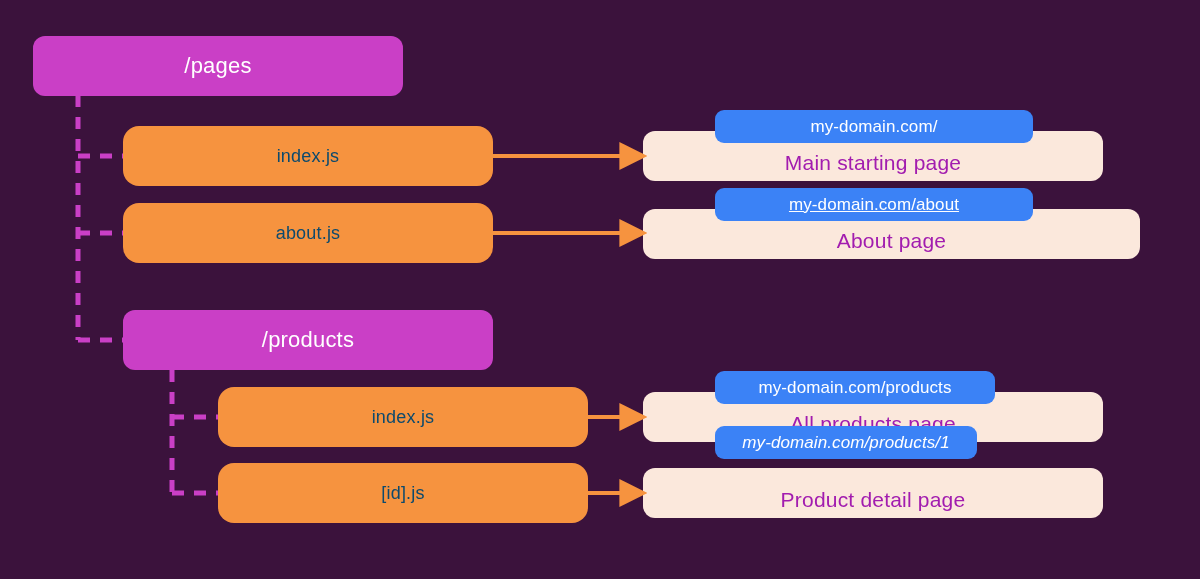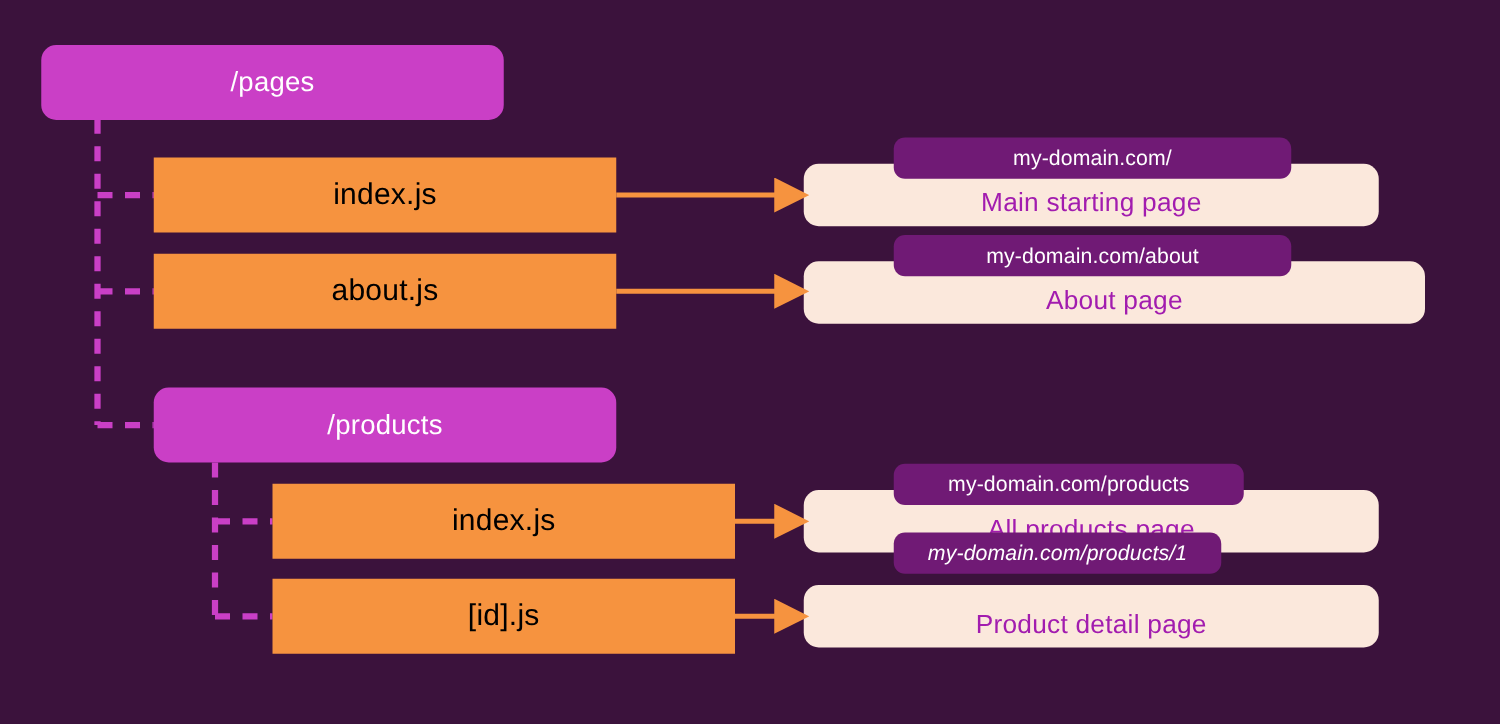--- a/index.html
+++ b/index.html
@@ -28,26 +28,26 @@
     font-size: 22px;
     letter-spacing: .2px;
     box-sizing: border-box;
     z-index: 4;
   }
 
   
   .file-node {
     position: absolute;
     background: #f6933f;
-    border-radius: 0;
+    border-radius: 16px;
     display: flex;
     align-items: center;
     justify-content: center;
-    color: #000000;
-    font-size: 24px;
+    color: #0c4a6e;
+    font-size: 18px;
     letter-spacing: .2px;
     box-sizing: border-box;
     z-index: 4;
   }
 
   
   .result-card {
     position: absolute;
     background: #fbe8dc;
     border-radius: 12px;
@@ -59,21 +59,21 @@
     left: 0;
     right: 0;
     bottom: 6px;
     text-align: center;
     color: #a21caf;
     font-size: 21px;
     letter-spacing: .2px;
   }
   .url-badge {
     position: absolute;
-    background: #701a75;
+    background: #3b82f6;
     border-radius: 9px;
     display: flex;
     align-items: center;
     justify-content: center;
     color: #ffffff;
     font-size: 17px;
     letter-spacing: .1px;
     box-sizing: border-box;
     z-index: 5;
     white-space: nowrap;
@@ -160,21 +160,21 @@
   <div class="result-card" style="left:643px; top:131px; width:460px; height:50px;">
     <span class="result-desc">Main starting page</span>
   </div>
   <div class="url-badge" style="left:715px; top:110px; width:318px; height:33px;">
     <span>my-domain.com/</span>
   </div>
 
   <div class="result-card" style="left:643px; top:209px; width:497px; height:50px;">
     <span class="result-desc">About page</span>
   </div>
-  <div class="url-badge" style="left:715px; top:188px; width:318px; height:33px;">
+  <div class="url-badge" style="left:715px; top:188px; width:318px; height:33px;text-decoration:underline;">
     <span>my-domain.com/about</span>
   </div>
 
   <div class="result-card" style="left:643px; top:392px; width:460px; height:50px;">
     <span class="result-desc">All products page</span>
   </div>
   <div class="url-badge" style="left:715px; top:371px; width:280px; height:33px;">
     <span>my-domain.com/products</span>
   </div>
 

